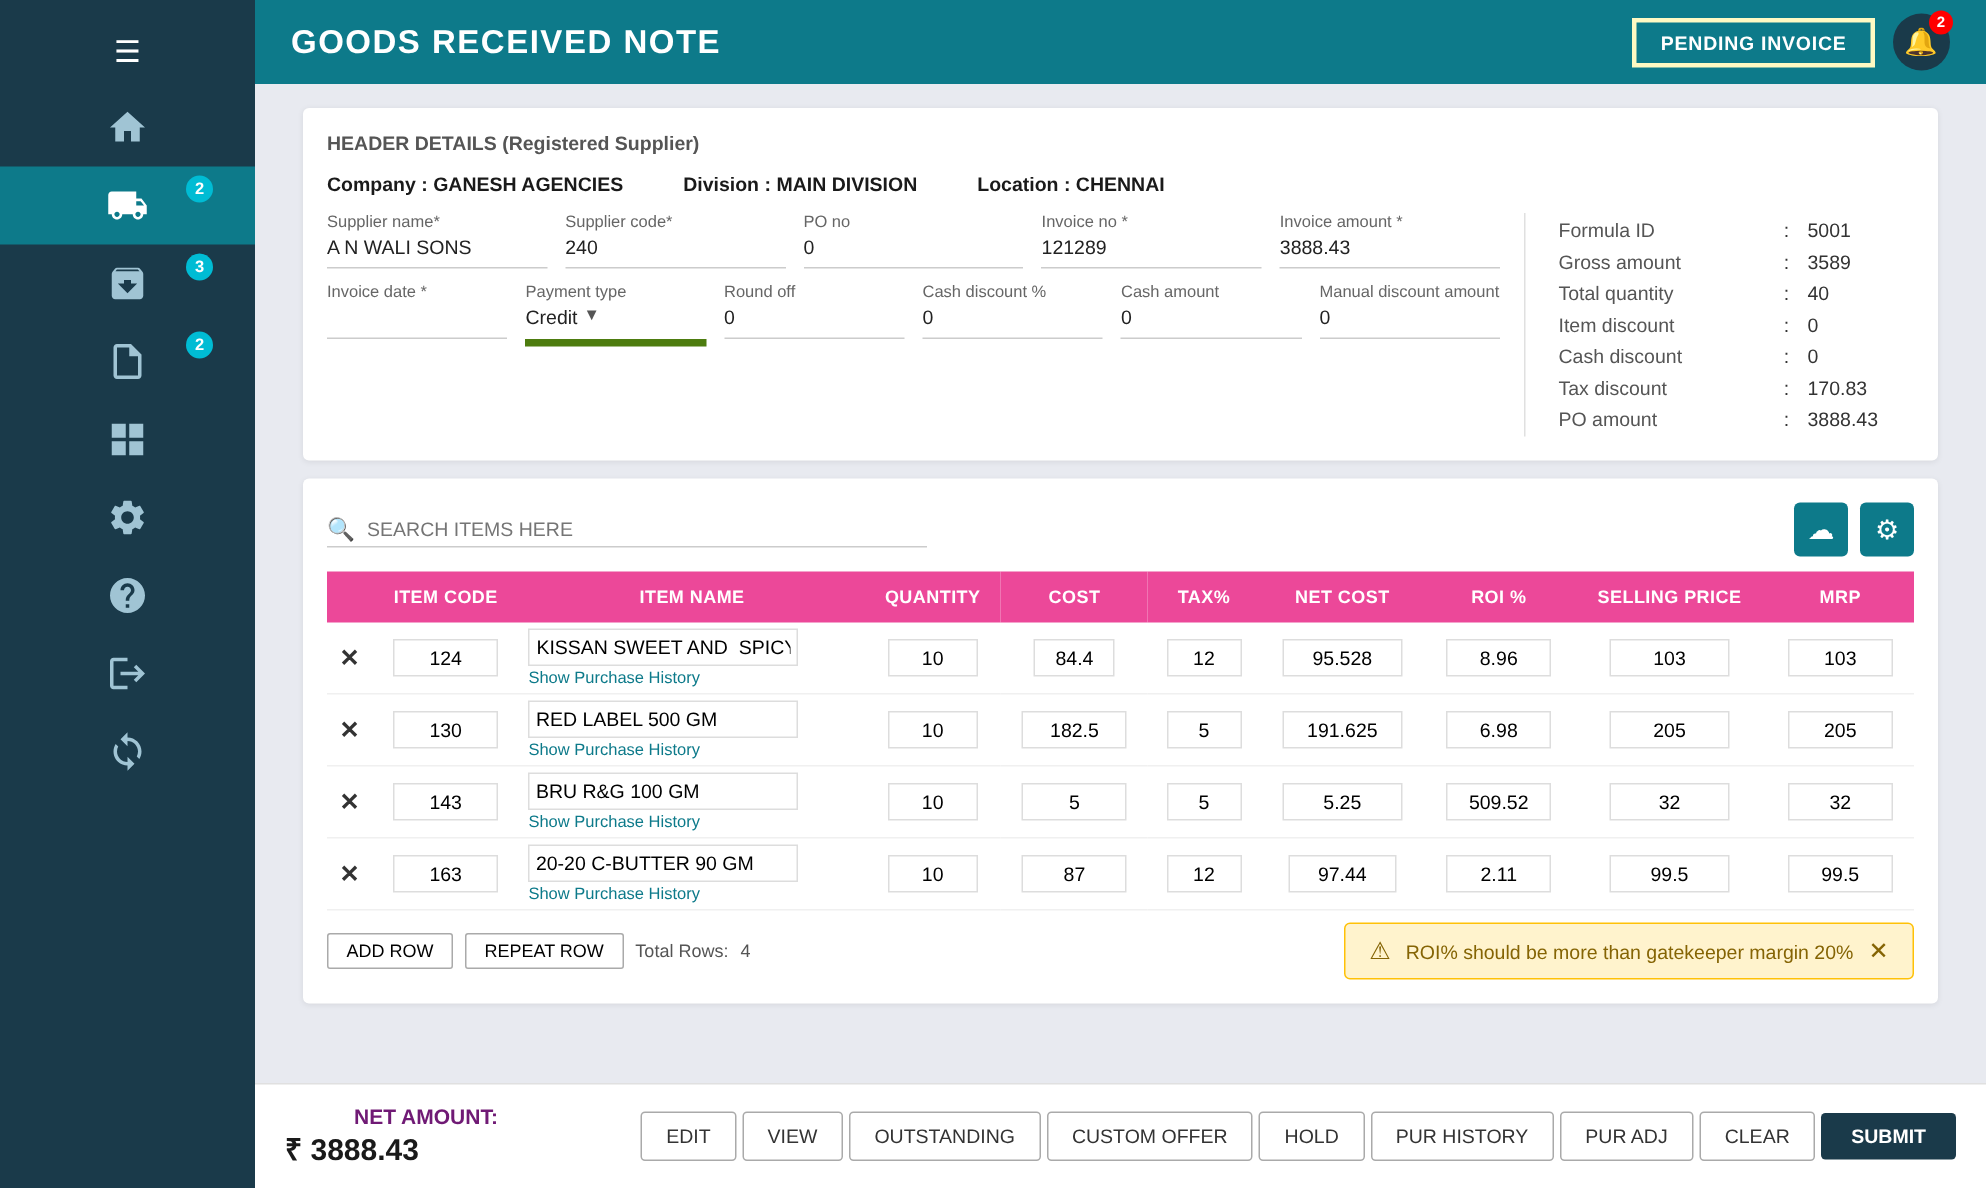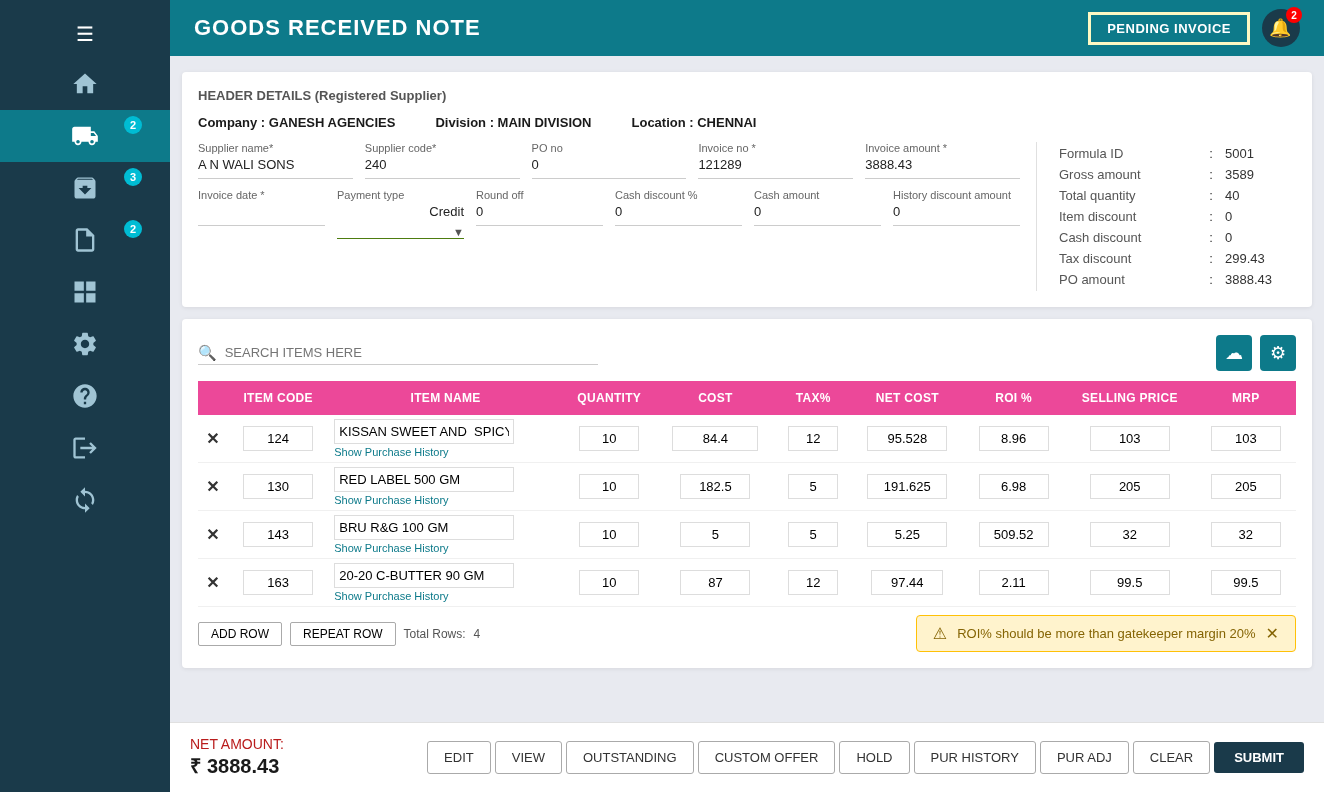--- a/index.html
+++ b/index.html
@@ -126,21 +126,21 @@
       font-size: 10px;
       display: flex;
       align-items: center;
       justify-content: center;
       font-weight: bold;
     }
 
     
     .content {
       flex: 1;
-      padding: 16px 12px;
+      padding: 16px 32px;
       overflow-y: auto;
       background: #e8eaf0;
     }
 
     
     .card {
       background: white;
       border-radius: 4px;
       padding: 16px;
       margin-bottom: 12px;
@@ -362,22 +362,23 @@
       align-items: center;
       justify-content: space-between;
       min-height: 70px;
     }
     .net-amount {
       display: flex;
       flex-direction: column;
     }
     .net-amount-label {
       font-size: 14px;
-      font-weight: normal;
-      color: #b91c1c;
+      font-weight: bold;
+      color: #701a75;
+      margin-left: 46px;
     }
     .net-amount-value {
       font-size: 20px;
       font-weight: bold;
       color: #1a1a1a;
     }
     .footer-buttons {
       display: flex;
       gap: 4px;
       align-items: center;
@@ -527,39 +528,39 @@
             </div>
           </div>
 
           <div class="form-row">
             <div class="form-group">
               <span class="form-label">Invoice date *</span>
               <span class="form-value"></span>
             </div>
             <div class="form-group">
               <span class="form-label">Payment type</span>
-              <div style="display:flex; align-items:flex-end; border-bottom:1px solid #4d7c0f;flex-direction:column;">
+              <div style="display:flex; align-items:flex-start; border-bottom:5px solid #4d7c0f;">
                 <span class="form-value" style="border:none; padding-bottom:0;">Credit</span>
                 <span style="color:#555; margin-left:4px; font-size:11px;">▼</span>
               </div>
             </div>
             <div class="form-group">
               <span class="form-label">Round off</span>
               <span class="form-value">0</span>
             </div>
             <div class="form-group">
               <span class="form-label">Cash discount %</span>
               <span class="form-value">0</span>
             </div>
             <div class="form-group">
               <span class="form-label">Cash amount</span>
               <span class="form-value">0</span>
             </div>
             <div class="form-group">
-              <span class="form-label">History discount amount</span>
+              <span class="form-label">Manual discount amount</span>
               <span class="form-value">0</span>
             </div>
           </div>
         </div>
 
         <div class="hd-right">
           <table class="summary-table">
             <tbody>
                 <tr>
               <td>Formula ID</td>
@@ -582,21 +583,21 @@
               <td class="val">0</td>
             </tr>
             <tr>
               <td>Cash discount</td>
               <td class="colon">:</td>
               <td class="val">0</td>
             </tr>
             <tr>
               <td>Tax discount</td>
               <td class="colon">:</td>
-              <td class="val">299.43</td>
+              <td class="val">170.83</td>
             </tr>
             <tr>
               <td>PO amount</td>
               <td class="colon">:</td>
               <td class="val">3888.43</td>
             </tr>
           </tbody>
             </table>
         </div>
       </div>
@@ -636,21 +637,21 @@
         </thead>
         <tbody id="table-body">
         <tr>
       <td><button class="remove-btn">✕</button></td>
       <td><input class="cell-input" value="124" style="width: 70px;"></td>
       <td style="text-align:left;">
         <input class="cell-input" value="KISSAN SWEET AND  SPICY S" style="width: 180px; text-align: left;">
         <a class="show-history">Show Purchase History</a>
       </td>
       <td><input class="cell-input" value="10" style="width: 60px;"></td>
-      <td><input class="cell-input" value="84.4" style="width: 86px;"></td>
+      <td><input class="cell-input" value="84.4" style="width: 54px;"></td>
       <td><input class="cell-input" value="12" style="width: 50px;"></td>
       <td><input class="cell-input" value="95.528" style="width: 80px;"></td>
       <td><input class="cell-input" value="8.96" style="width: 70px;"></td>
       <td><input class="cell-input" value="103" style="width: 80px;"></td>
       <td><input class="cell-input" value="103" style="width: 70px;"></td>
     </tr>
             <tr>
       <td><button class="remove-btn">✕</button></td>
       <td><input class="cell-input" value="130" style="width: 70px;"></td>
       <td style="text-align:left;">

